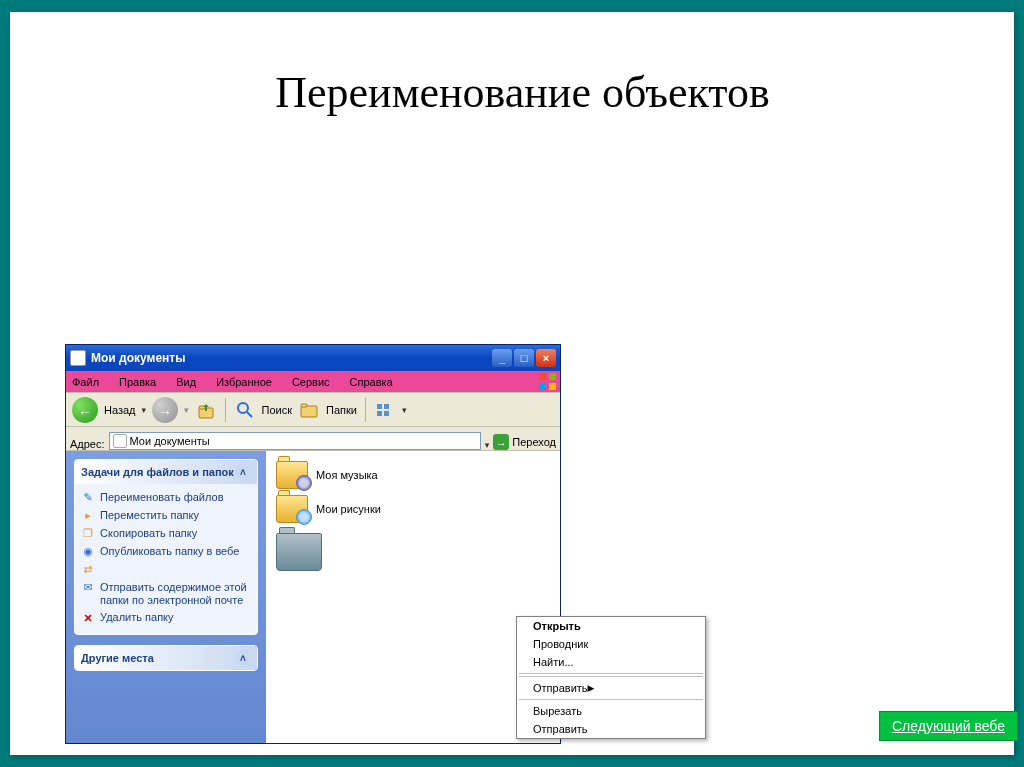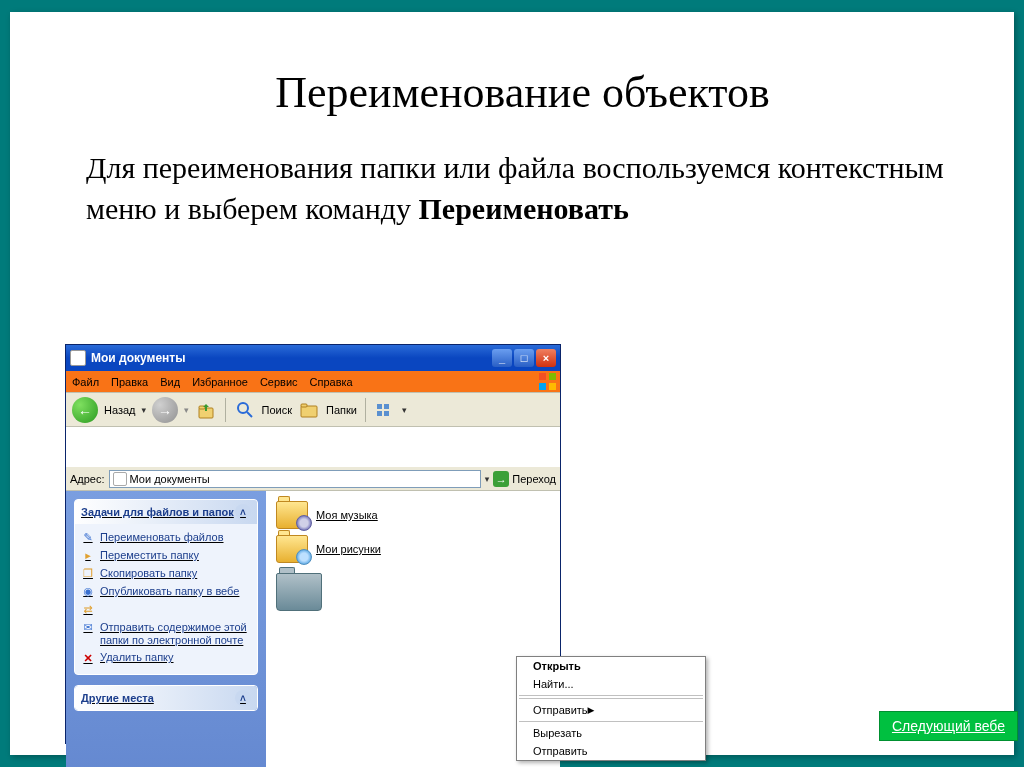--- a/index.html
+++ b/index.html
@@ -72,25 +72,25 @@
     font-family: Arial, sans-serif;
     font-size: 11px; font-weight: bold;
     color: #fff;
   }
   .winbtn.min { background: linear-gradient(#6a9ef0,#295fc5); }
   .winbtn.max { background: linear-gradient(#6a9ef0,#295fc5); }
   .winbtn.close { background: linear-gradient(#f08060,#d03010); }
 
   .menubar {
     height: 22px;
-    background: #f97316;
+    background: #ec4899;
     display: flex;
     align-items: center;
     padding: 0 6px;
-    gap: 12px;
+    gap: 20px;
     border-bottom: 1px solid #c0c0b0;
     position: relative;
   }
   .menubar span { color: #000; }
   .menubar .flag {
     position: absolute; right: 3px; top: 2px;
     width: 18px; height: 18px;
     display: grid; grid-template-columns: 1fr 1fr; grid-template-rows: 1fr 1fr; gap: 1px;
   }
   .flag > div { width: 7px; height: 7px; }
@@ -119,43 +119,41 @@
     width: 22px; height: 22px;
     display:flex;align-items:center;justify-content:center;
   }
   .tool-ico.search { color:#2a6bd8; }
   .tool-ico.folders { color:#e8b030; }
   .tool-ico.views { color:#5080c8; }
 
   .addressbar {
     height: 24px;
     background: #ece9d8;
-    display: flex; align-items: center;
+    display: flex; align-items: flex-end;
     padding: 0 4px;
     border-bottom: 1px solid #c0c0b0;
     gap: 4px;
-    margin-top: 40px;
   }
   .addr-input {
     flex: 1; height: 18px; background: #fff; border: 1px solid #7f9db9;
     display:flex;align-items:center;padding:0 3px; gap:3px;
   }
   .addr-input .mini-ico { width:14px;height:14px;background:#fff;border:1px solid #aaa;border-radius:2px;}
   .go-btn {
     display:flex;align-items:center;gap:3px;color:#000;
   }
   .go-arrow {
     width:16px;height:16px;background:#3ca038;border-radius:3px;
     display:flex;align-items:center;justify-content:center;color:#fff;font-size:11px;
   }
 
   .content-area {
     display:flex;
     height: calc(100% - 26px - 22px - 34px - 24px);
-    text-decoration: underline;
   }
   .sidebar {
     width: 200px;
     background: linear-gradient(to bottom, #7a9ee0 0%, #6488d0 100%);
     padding: 8px;
     overflow: hidden;
   }
   .taskbox {
     background: #eef3fc;
     border: 1px solid #fff;
@@ -269,23 +267,20 @@
     border: 1px solid #009030;
   }
 </style>
 </head>
 <body>
 
 <div class="slide">
 
   <h1 class="slide-title">Переименование объектов</h1>
 
-  <p class="body-text">
-    <span>Для переименования папки или файла воспользуемся контекстным меню и выберем команду </span><span class="bold">Переименовать</span>
-  </p>
 
   <div class="explorer">
 
     <div class="titlebar">
       <span class="doc-icon"></span>
       <span class="titlecaption">Мои документы</span>
       <div class="winbtns">
         <div class="winbtn min">_</div>
         <div class="winbtn max">□</div>
         <div class="winbtn close">×</div>
@@ -428,20 +423,23 @@
         <div class="gray-folder">
           <div class="gtab"></div>
             <div class="gshape"></div>
         </div>
 
         <div class="ctx-menu">
           <div class="ctx-item bold">
               <span>Открыть</span>
             </div>
           <div class="ctx-item">
+              <span>Проводник</span>
+            </div>
+          <div class="ctx-item">
               <span>Найти...</span>
             </div>
           <div class="ctx-sep"></div>
           <div class="ctx-sep"></div>
           <div class="ctx-item">
               <span>Отправить</span>
               <span class="arrow">▶</span>
             </div>
           <div class="ctx-sep"></div>
           <div class="ctx-item">

